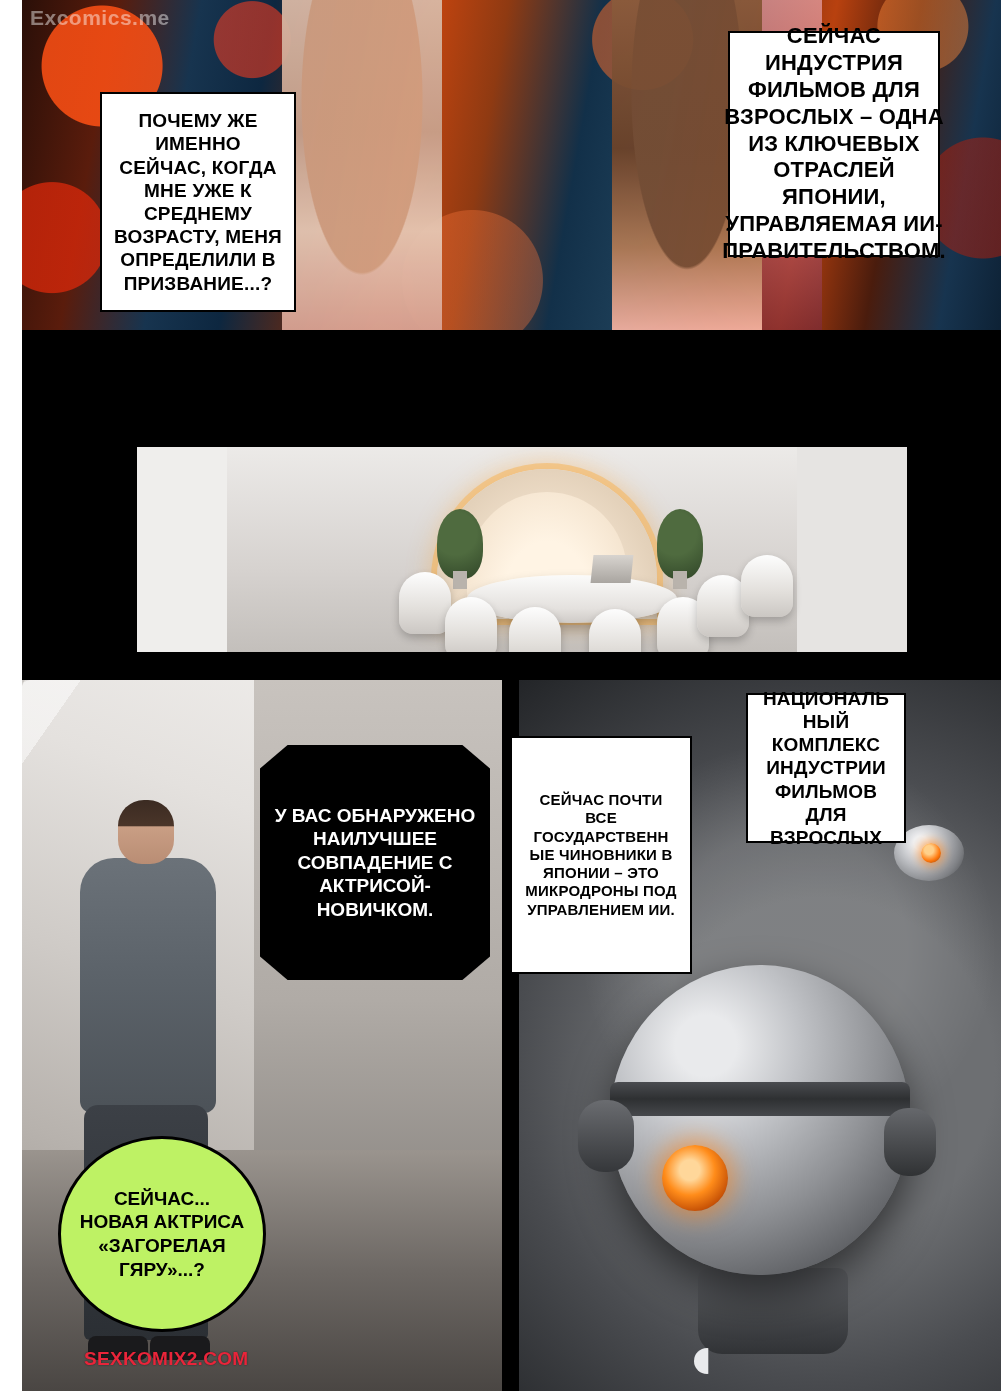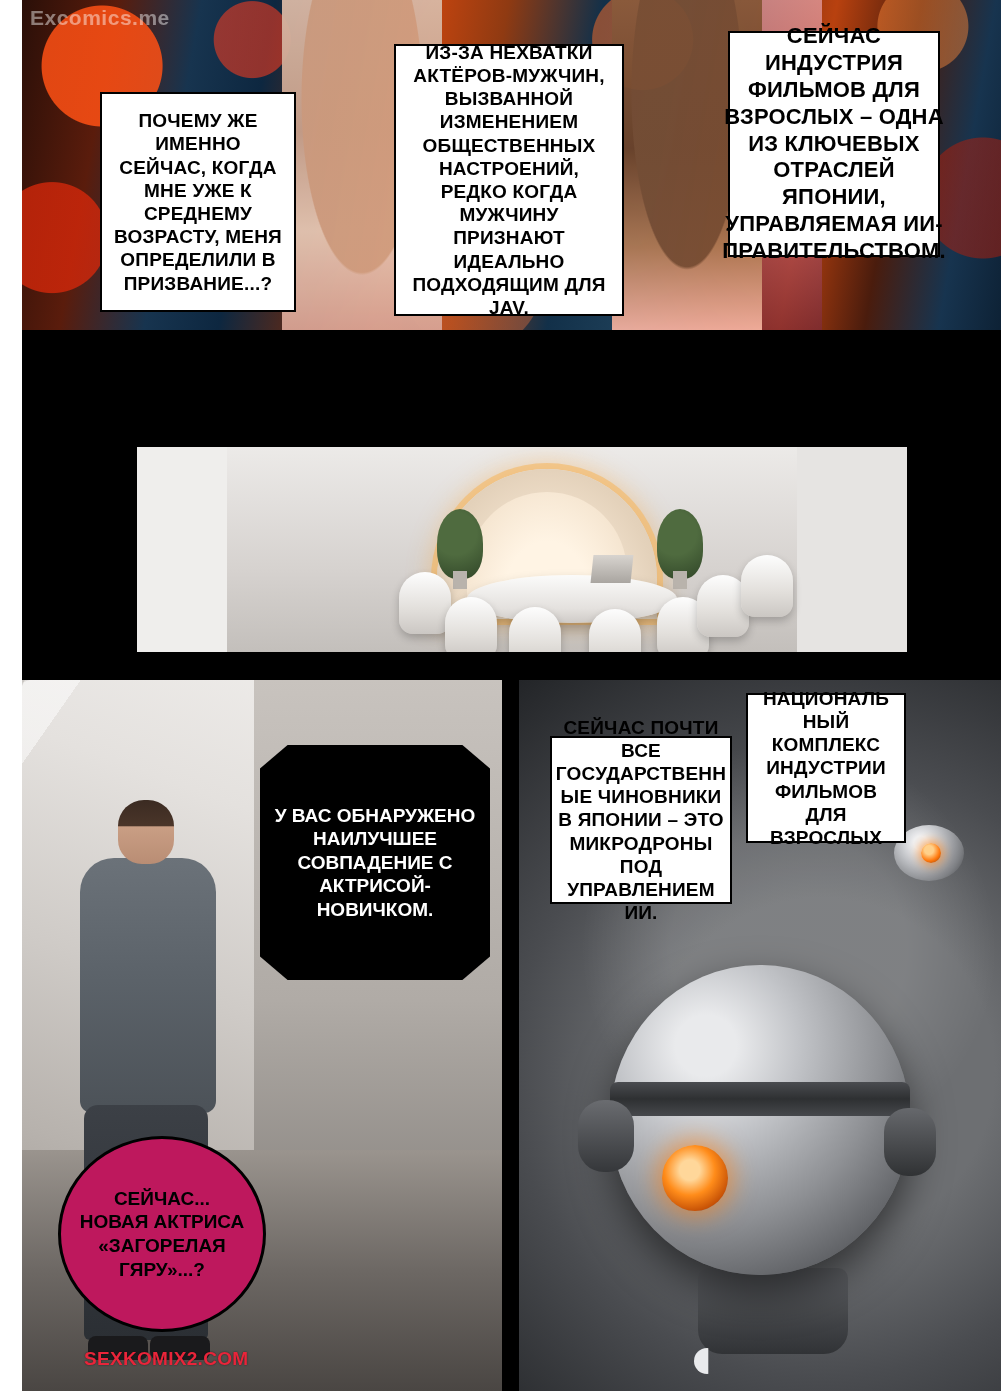--- a/index.html
+++ b/index.html
@@ -281,32 +281,32 @@
     box-sizing: border-box;
     line-height: 1.24;
     clip-path: polygon(12% 0, 88% 0, 100% 10%, 100% 90%, 88% 100%, 12% 100%, 0 90%, 0 10%);
     z-index: 10;
   }
   #bb-1 { left: 238px; top: 745px; width: 230px; height: 235px; font-size: 19px; }
   #bb-2 { left: 230px; top: 1040px; width: 243px; height: 300px; font-size: 19px; }
 
   
   #cap-4 {
-    left: 528px; top: 736px; width: 182px; height: 168px; font-size: 19px;
+    left: 488px; top: 736px; width: 182px; height: 238px; font-size: 15px;
     z-index: 10;
   }
   #cap-5 {
     left: 724px; top: 693px; width: 160px; height: 150px; font-size: 19px;
     z-index: 10;
   }
 
   
   .bubble {
     position: absolute;
-    background: #be185d;
+    background: #bef264;
     border: 3px solid #000000;
     border-radius: 50%;
     color: #000000;
     font-weight: bold;
     text-transform: uppercase;
     text-align: center;
     display: flex;
     align-items: center;
     justify-content: center;
     box-sizing: border-box;
@@ -323,21 +323,20 @@
 
   <div class="panel" id="panel-top">
     <div class="photo-a"></div>
     <div class="photo-b"></div>
     <div class="photo-c"></div>
   </div>
 
   <div class="watermark-top">Excomics.me</div>
 
   <div class="caption" id="cap-1">ПОЧЕМУ ЖЕ ИМЕННО СЕЙЧАС, КОГДА МНЕ УЖЕ К СРЕДНЕМУ ВОЗРАСТУ, МЕНЯ ОПРЕДЕЛИЛИ В ПРИЗВАНИЕ...?</div>
-  <div class="caption" id="cap-2">ИЗ-ЗА НЕХВАТКИ АКТЁРОВ-МУЖЧИН, ВЫЗВАННОЙ ИЗМЕНЕНИЕМ ОБЩЕСТВЕННЫХ НАСТРОЕНИЙ, РЕДКО КОГДА МУЖЧИНУ ПРИЗНАЮТ ИДЕАЛЬНО ПОДХОДЯЩИМ ДЛЯ JAV.</div>
   <div class="caption" id="cap-3">СЕЙЧАС ИНДУСТРИЯ ФИЛЬМОВ ДЛЯ ВЗРОСЛЫХ – ОДНА ИЗ КЛЮЧЕВЫХ ОТРАСЛЕЙ ЯПОНИИ, УПРАВЛЯЕМАЯ ИИ-ПРАВИТЕЛЬСТВОМ.</div>
 
   <div class="panel" id="panel-room">
     <div class="wall"></div>
     <div class="arch"></div>
     <div class="arch-inner"></div>
     <div class="plant" style="left:300px; top:62px;"></div>
     <div class="plant" style="left:520px; top:62px;"></div>
     <div class="table"></div>
     <div class="laptop"></div>

